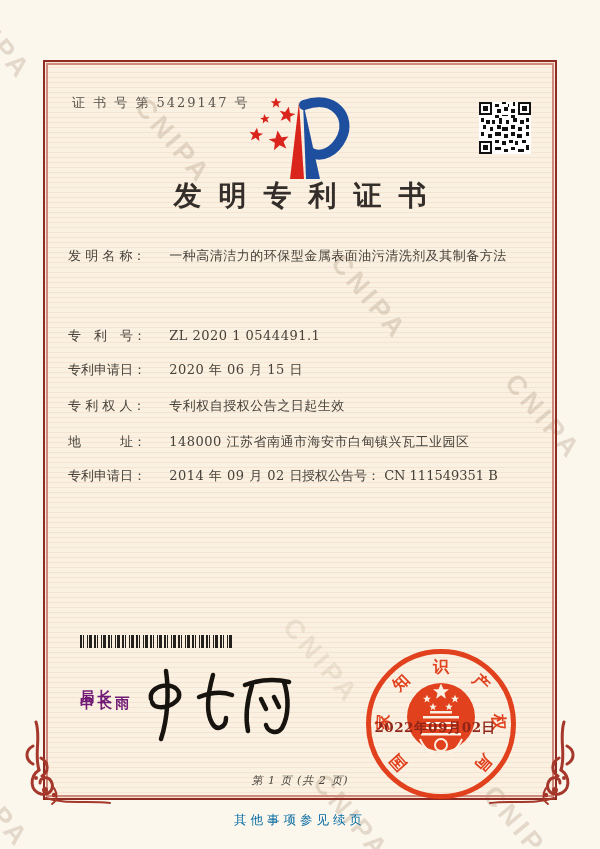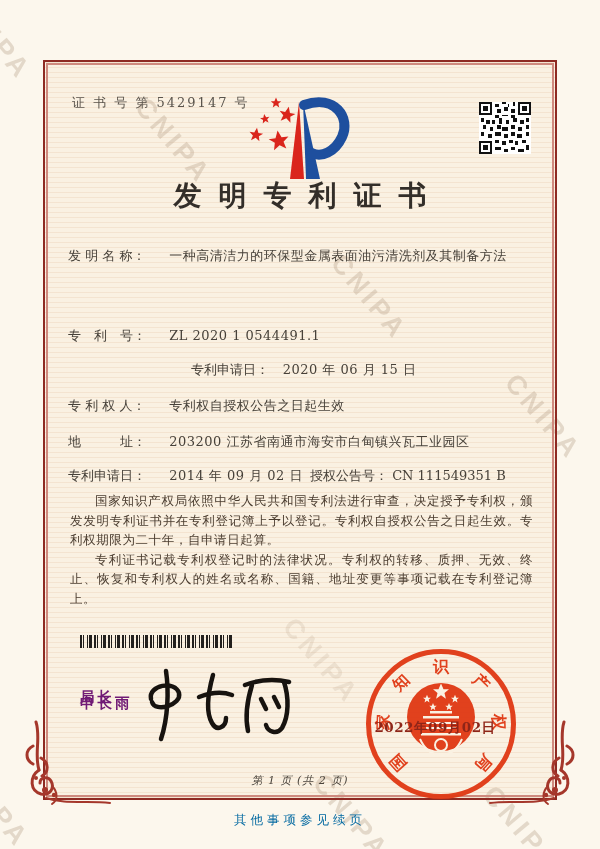--- a/index.html
+++ b/index.html
@@ -42,21 +42,21 @@
   .logo { position:absolute; left:243px; top:94px; }
   .qr { position:absolute; left:479px; top:102px; }
   .title {
     position:absolute; left:0; right:0; top:177px; text-align:center;
     font-size:28px; font-weight:700; color:#332e29;
     letter-spacing:17px; margin-right:-17px; white-space:nowrap;
   }
   .frow { position:absolute; left:68px; width:462px; font-size:13px; color:#474139; white-space:nowrap; }
   .flabel { display:inline-block; width:97px; }
   .fval { letter-spacing:0.5px; }
-  .grant-no { position:absolute; left:234px; top:0;padding-left:8px; }
+  .grant-no { position:absolute; left:234px; top:0; }
 
   .body-text {
     position:absolute; left:70px; top:491px; width:463px;
     font-size:12.5px; line-height:19.6px; color:#4a3c2f;
     letter-spacing:0.6px; text-align:justify;
   }
   .body-text p { text-indent:2em; }
 
   .barcode {
     position:absolute; left:80px; top:635px; width:153px; height:13px;
@@ -235,45 +235,41 @@
     <div class="title">发明专利证书</div>
 
     <div class="frow" style="top:247px;">
       <span class="flabel">发 明 名 称：</span>
       <span class="fval">一种高清洁力的环保型金属表面油污清洗剂及其制备方法</span>
     </div>
     <div class="frow" style="top:327px;">
       <span class="flabel">专　利　号：</span>
       <span class="fval">ZL 2020 1 0544491.1</span>
     </div>
-    <div class="frow" style="top:361px;text-align:center;">
+    <div class="frow" style="top:361px;">
       <span class="flabel">专利申请日：</span>
       <span class="fval">2020 年 06 月 15 日</span>
     </div>
     <div class="frow" style="top:397px;">
       <span class="flabel">专 利 权 人：</span>
       <span class="fval">专利权自授权公告之日起生效</span>
     </div>
     <div class="frow" style="top:433px;">
       <span class="flabel">地　　　址：</span>
-      <span class="fval">203200 江苏省南通市海安市白甸镇兴瓦工业园区</span>
+      <span class="fval">148000 江苏省南通市海安市白甸镇兴瓦工业园区</span>
     </div>
     <div class="frow" style="top:467px;">
       <span class="flabel">专利申请日：</span>
       <span class="fval">2014 年 09 月 02 日</span>
       <span class="grant-no">
         <span>授权公告号：</span>
         <span>CN 111549351 B</span>
       </span>
     </div>
 
-    <div class="body-text">
-      <p>国家知识产权局依照中华人民共和国专利法进行审查，决定授予专利权，颁发发明专利证书并在专利登记簿上予以登记。专利权自授权公告之日起生效。专利权期限为二十年，自申请日起算。</p>
-      <p>专利证书记载专利权登记时的法律状况。专利权的转移、质押、无效、终止、恢复和专利权人的姓名或名称、国籍、地址变更等事项记载在专利登记簿上。</p>
-    </div>
 
     <div class="barcode"></div>
 
     <div class="director-title">局长</div>
     <div class="director-name">申长雨</div>
 
     <svg class="signature" width="175" height="88" viewBox="0 0 175 88">
       <g fill="none" stroke="#17130f" stroke-width="4.5" stroke-linecap="round">
         <path d="M18,36 C15,22 42,17 46,30 C49,42 22,50 19,39"></path>
         <path d="M33,8 C36,28 35,55 28,76"></path>

